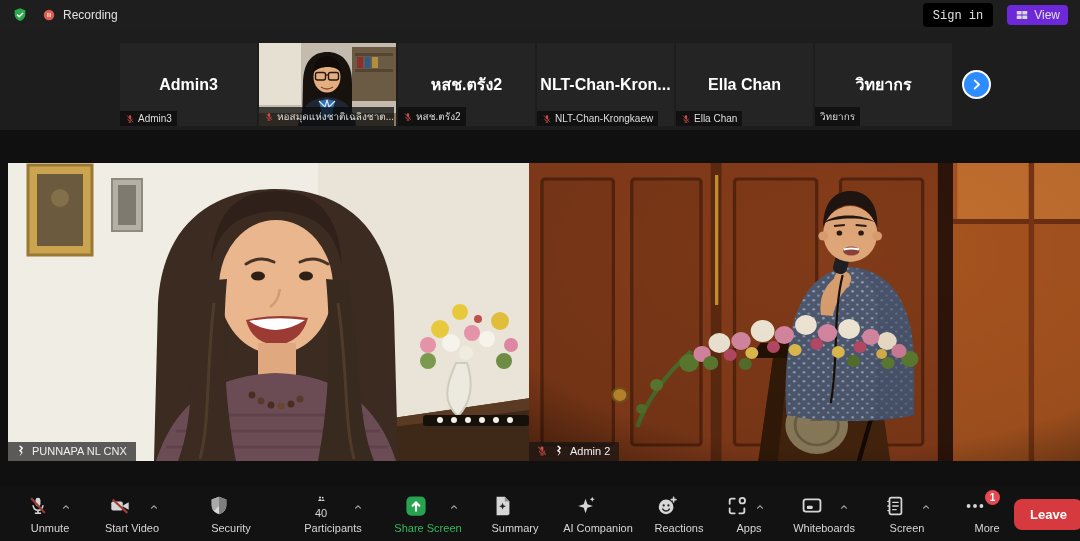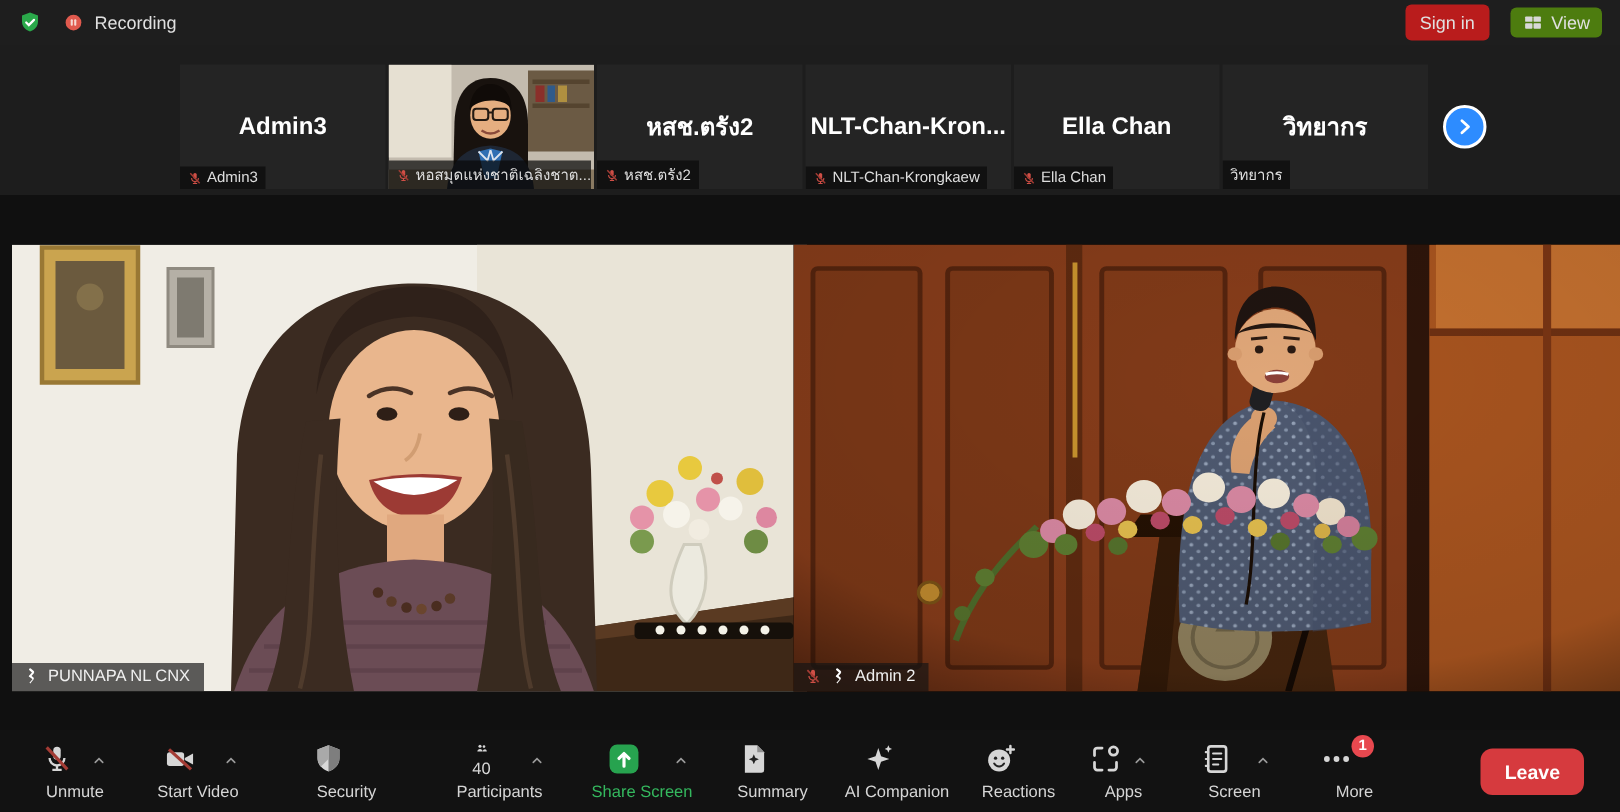--- a/index.html
+++ b/index.html
@@ -13,22 +13,22 @@
   }
   
   .topbar {
     position:absolute; top:0; left:0; width:1080px; height:30px;
     background:#1e1e1e; display:flex; align-items:center;
     justify-content:space-between; padding:0 12px; z-index:5;
   }
   .topbar-left, .topbar-right { display:flex; align-items:center; gap:14px; }
   .rec-group { display:flex; align-items:center; gap:7px; }
   .topbar-text { font-size:12px; color:#e0e0e0; }
-  .view-btn { display:flex; align-items:center; gap:5px; background:#4d7c0f; border-radius:4px; padding:3px 8px; }
-  .signin-btn { background:#b91c1c; border-radius:4px; padding:3px 10px; }
+  .view-btn { display:flex; align-items:center; gap:5px; background:#6d28d9; border-radius:4px; padding:3px 8px; }
+  .signin-btn { background:#000000; border-radius:4px; padding:3px 10px;font-family:Liberation Mono, monospace; }
   .ic16 { width:16px; height:16px; display:block; }
   .ic14 { width:14px; height:14px; display:block; }
   
   .filmstrip-band { position:absolute; top:30px; left:0; width:1080px; height:100px; background:#1d1d1d; }
   .thumbs { position:absolute; top:43px; left:120px; display:flex; gap:2px; z-index:4;align-items:center; }
   .thumb {
     width:137px; height:83px; background:#242424; position:relative; overflow:hidden;
   }
   .thumb .center-name {
     position:absolute; inset:0; display:flex; align-items:center; justify-content:center;
@@ -563,20 +563,31 @@
         <svg class="tb-icon">
           <use href="#sym-apps"></use>
         </svg>
       </div>
     <span class="tb-label">Apps</span>
     <svg class="tb-caret">
         <use href="#sym-caret-up"></use>
       </svg>
   </div>
 
+  <div class="tb-item w9">
+    <div class="tb-icon-row">
+        <svg class="tb-icon">
+          <use href="#sym-board"></use>
+        </svg>
+      </div>
+    <span class="tb-label">Whiteboards</span>
+    <svg class="tb-caret">
+        <use href="#sym-caret-up"></use>
+      </svg>
+  </div>
 
   <div class="tb-item w10">
     <div class="tb-icon-row">
         <svg class="tb-icon">
           <use href="#sym-notes"></use>
         </svg>
       </div>
     <span class="tb-label">Screen</span>
     <svg class="tb-caret">
         <use href="#sym-caret-up"></use>

